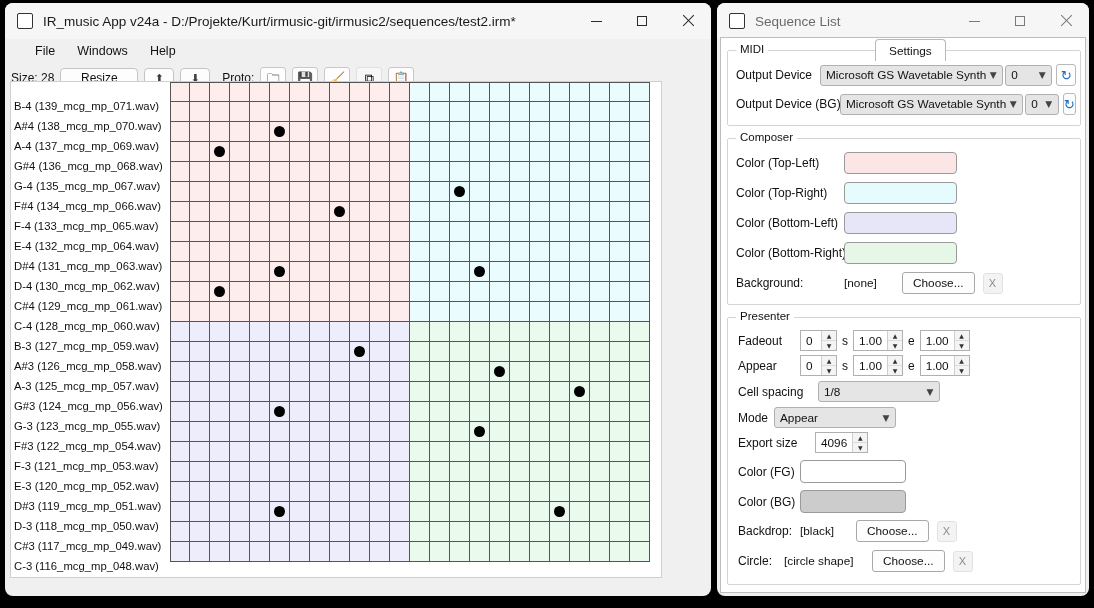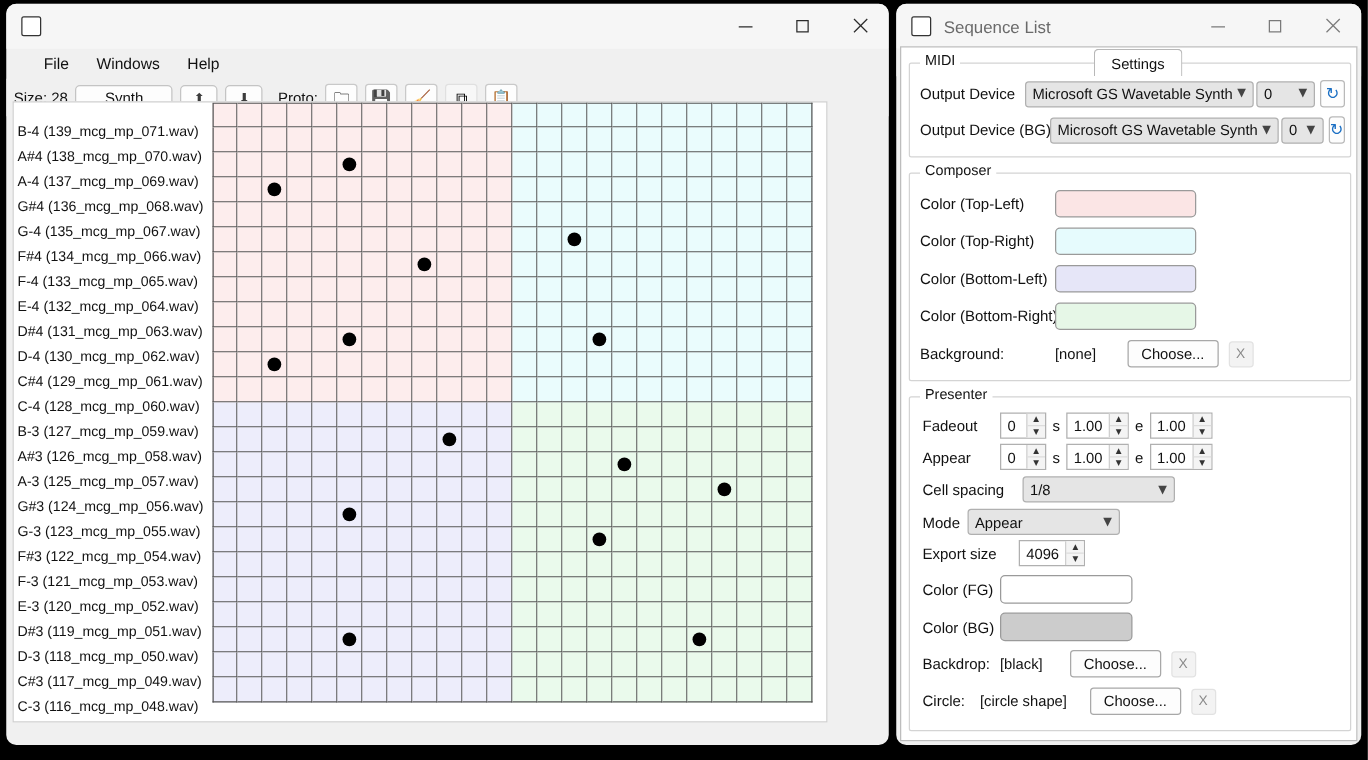--- a/index.html
+++ b/index.html
@@ -310,20 +310,21 @@
 </style>
 </head>
 <body>
 
 <div id="root">
 
   <div class="window" id="leftWindow">
 
     <div class="titlebar">
       <span class="win-icon"></span>
+      <span class="win-title">IR_music App v24a - D:/Projekte/Kurt/irmusic-git/irmusic2/sequences/test2.irm*</span>
       <div class="win-buttons">
         <div class="win-btn">
             <i class="glyph-min"></i>
           </div>
         <div class="win-btn">
             <i class="glyph-max"></i>
           </div>
         <div class="win-btn">
             <i class="glyph-close"></i>
           </div>
@@ -331,21 +332,21 @@
     </div>
 
     <div class="menubar">
       <div class="menu-item">File</div>
       <div class="menu-item">Windows</div>
       <div class="menu-item">Help</div>
     </div>
 
     <div class="toolbar">
       <span class="tb-label">Size: 28</span>
-      <div class="tb-button tb-resize">Synth</div>
+      <div class="tb-button tb-resize">Resize</div>
       <div class="tb-button tb-arrow">⬆</div>
       <div class="tb-button tb-arrow">⬇</div>
       <span class="tb-label" style="margin-left:6px">Proto:</span>
       <div class="tb-icon">🗀</div>
       <div class="tb-icon">💾</div>
       <div class="tb-icon">🧹</div>
       <div class="tb-icon flat">⧉</div>
       <div class="tb-icon">📋</div>
     </div>
 

